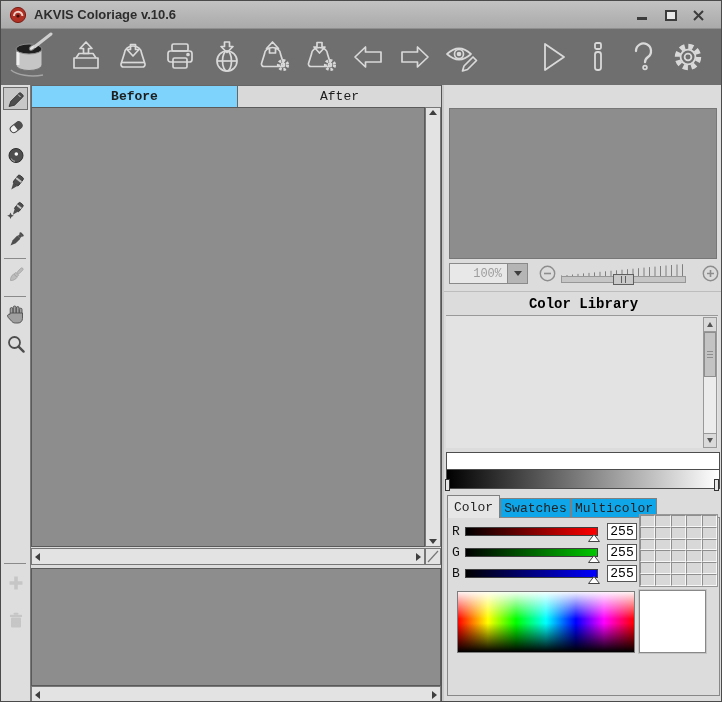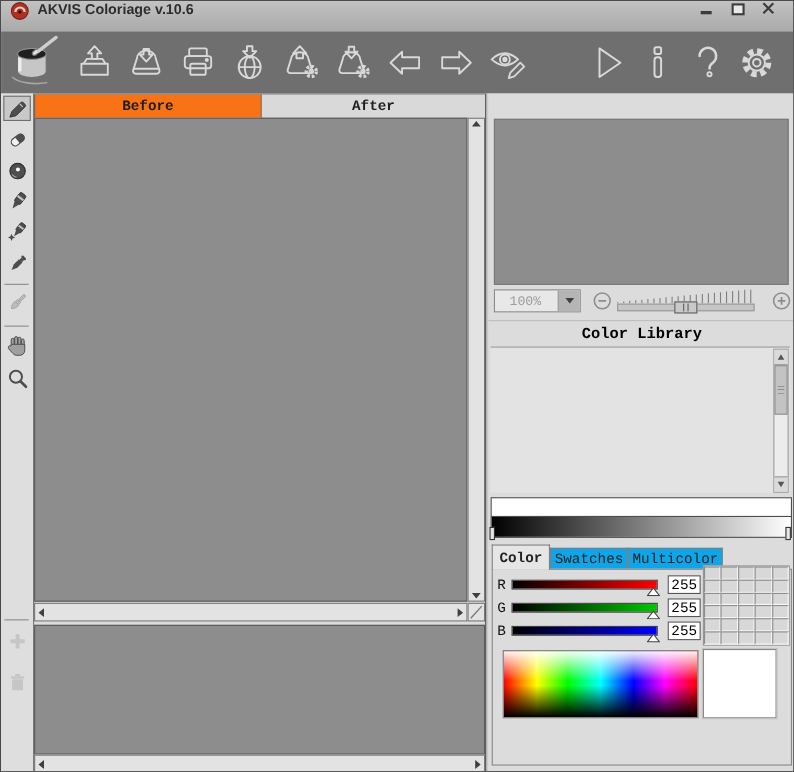--- a/index.html
+++ b/index.html
@@ -1,20 +1,20 @@
 <!DOCTYPE html>
 <html style="--toolbar_bg: #6f6f6f; --panel_bg: #dcdcdc; --canvas_bg: #8d8d8d; --slider_r: #ff0000; --slider_g: #00c800; --slider_b: #0000ff; --grad_left: #000000; --grad_right: #ffffff; --current_color: #ffffff;"><head>
 <meta charset="utf-8">
 <style>
   html,body{margin:0;padding:0;background:#9a9a9a;}
   .app{position:relative;width:722px;height:702px;background:var(--panel_bg,#dcdcdc);
        font-family:"Liberation Sans",sans-serif;border:1px solid #4a4a4a;box-sizing:border-box;overflow:hidden;}
   
   .titlebar{position:absolute;left:0;top:0;width:100%;height:28px;
-            background:linear-gradient(#c2c2c2,#aaaaaa);display:flex;align-items:flex-start;
+            background:linear-gradient(#c2c2c2,#aaaaaa);display:flex;align-items:center;
             gap:7px;padding:0 8px;box-sizing:border-box;border-bottom:1px solid #8f8f8f;}
   .title{font-weight:bold;font-size:13px;color:#2d2d2d;}
   .win-controls{margin-left:auto;display:flex;gap:15px;align-items:center;padding-right:8px;}
   .wc{width:13px;height:13px;position:relative;}
   .wc-min::after{content:"";position:absolute;left:1px;bottom:1px;width:10px;height:3px;background:#3c3c3c;}
   .wc-max::after{content:"";position:absolute;left:1px;top:2px;width:8px;height:7px;border:2px solid #3c3c3c;background:#e9e9e9;}
   
   .toolbar{position:absolute;top:28px;left:0;width:100%;height:56px;background:var(--toolbar_bg,#6f6f6f);
            display:flex;align-items:center;box-sizing:border-box;}
   .tb-left{display:flex;align-items:center;gap:9px;padding-left:3px;}
@@ -26,22 +26,22 @@
   .sidebar{position:absolute;left:0;top:84px;width:30px;height:618px;background:#dedede;
            border-right:1px solid #7a7a7a;box-sizing:border-box;}
   .tool{position:absolute;left:2px;width:25px;height:24px;display:flex;align-items:center;justify-content:center;}
   .tool.selected{background:#c8c8c8;border:1px solid #6e6e6e;box-sizing:border-box;height:23px;}
   .sep{position:absolute;left:3px;width:22px;height:1px;background:#8a8a8a;}
   
   .main{position:absolute;left:30px;top:84px;width:410px;height:618px;}
   .doctabs{position:absolute;left:0;top:0;width:100%;height:22px;display:flex;box-sizing:border-box;
            border-top:1px solid #666;background:#d2d2d2;}
   .dtab{display:flex;align-items:center;justify-content:center;font-family:"Liberation Mono",monospace;
-        font-size:13px;color:#1e1e1e;background:#d9d9d9;border-right:1px solid #666;box-sizing:border-box;font-weight:bold;}
-  .dtab.active{background:#f97316;font-weight:bold;border-left:1px solid #666;}
+        font-size:13px;color:#1e1e1e;background:#d9d9d9;border-right:1px solid #666;box-sizing:border-box;}
+  .dtab.active{background:#7dd3fc;font-weight:bold;border-left:1px solid #666;}
   .dtab.before{width:207px;}
   .dtab.after{flex:1;border-right:none;}
   .canvas{position:absolute;left:0;top:22px;width:394px;height:440px;background:var(--canvas_bg,#8d8d8d);
           border:1px solid #5a5a5a;box-sizing:border-box;}
   .vscroll{position:absolute;left:394px;top:22px;width:16px;height:440px;background:#e3e3e3;
            border:1px solid #777;box-sizing:border-box;display:flex;flex-direction:column;justify-content:space-between;align-items:center;padding:2px 0;}
   .hscroll{position:absolute;background:#e3e3e3;border:1px solid #777;box-sizing:border-box;
            display:flex;justify-content:space-between;align-items:center;padding:0 3px;}
   .hs1{left:0;top:463px;width:394px;height:17px;}
   .corner{position:absolute;left:394px;top:463px;width:16px;height:17px;background:#e3e3e3;border:1px solid #777;box-sizing:border-box;}
@@ -59,21 +59,21 @@
   .rightpanel{position:absolute;left:443px;top:84px;width:279px;height:618px;background:var(--panel_bg,#dcdcdc);}
   .nav-header{position:absolute;top:0;left:0;right:0;height:22px;background:#cbcbcb;border-bottom:1px solid #a3a3a3;
               display:flex;align-items:center;padding:0 8px;box-sizing:border-box;
               font-family:"Liberation Mono",monospace;font-weight:bold;font-size:13px;color:#111;}
   .nav-collapse{margin-left:auto;display:flex;}
   .nav-preview{position:absolute;left:5px;top:23px;width:268px;height:151px;background:var(--canvas_bg,#8d8d8d);
                border:1px solid #777;box-sizing:border-box;}
   .zoom-row{position:absolute;left:0;top:177px;width:100%;height:26px;}
   .zoom-combo{position:absolute;left:5px;top:1px;width:79px;height:21px;display:flex;border:1px solid #8a8a8a;box-sizing:border-box;background:#e8e8e8;}
   .zoom-value{flex:1;color:#9d9d9d;font-family:"Liberation Mono",monospace;font-size:12px;
-              display:flex;align-items:center;justify-content:flex-end;padding-right:15px;border-right:1px solid #8a8a8a;}
+              display:flex;align-items:center;justify-content:flex-end;padding-right:5px;border-right:1px solid #8a8a8a;}
   .zoom-drop{width:19px;background:#b5b5b5;display:flex;align-items:center;justify-content:center;}
   .zbtn{position:absolute;top:3px;width:17px;height:17px;}
   .zoom-slider{position:absolute;left:117px;top:1px;width:125px;height:22px;}
   .ztrack{position:absolute;left:0;top:13px;width:125px;height:7px;background:#c6c6c6;
           border:1px solid #979797;box-sizing:border-box;}
   .zhandle{position:absolute;left:52px;top:11px;width:21px;height:11px;background:#c9c9c9;border:1px solid #5f5f5f;box-sizing:border-box;}
   .zhandle::before,.zhandle::after{content:"";position:absolute;top:1px;bottom:1px;width:1px;background:#5f5f5f;}
   .zhandle::before{left:7px;} .zhandle::after{left:11px;}
   .section-sep{position:absolute;top:206px;left:0;right:0;height:1px;background:#bdbdbd;}
   .lib-title{position:absolute;top:211px;left:0;right:0;text-align:center;
@@ -90,21 +90,21 @@
   .ltri.up{border-top:none;border-bottom:5px solid #555;}
   .ltri.down{border-bottom:none;border-top:5px solid #555;}
   .strip-white{position:absolute;left:2px;top:367px;width:274px;height:18px;background:#ffffff;border:1px solid #4d4d4d;box-sizing:border-box;}
   .strip-grad{position:absolute;left:2px;top:385px;width:274px;height:19px;border:1px solid #4d4d4d;border-top:none;box-sizing:border-box;
               background:linear-gradient(to right,var(--grad_left,#000),var(--grad_right,#fff));}
   .grad-handle{position:absolute;top:394px;width:5px;height:12px;background:#e6e6e6;border:1px solid #333;box-sizing:border-box;z-index:3;}
   .gh-l{left:1px;} .gh-r{left:270px;}
   .color-tabs{position:absolute;left:3px;top:410px;height:23px;display:flex;align-items:flex-end;}
   .ctab{font-family:"Liberation Mono",monospace;font-size:13px;color:#222;height:20px;display:flex;align-items:center;
         justify-content:center;background:#0ea5e9;border:1px solid #808080;border-bottom:none;box-sizing:border-box;}
-  .ctab.active{background:#e6e6e6;font-weight:bold;height:23px;z-index:2;}
+  .ctab.active{background:#e6e6e6;font-weight:normal;height:23px;z-index:2;}
   .ct-color{width:53px;} .ct-swatches{width:71px;} .ct-multi{width:86px;margin-top:24px;}
   .tab-frame{position:absolute;left:3px;top:432px;width:273px;height:179px;border:1px solid #888;background:var(--panel_bg,#dcdcdc);box-sizing:border-box;}
   .rgb-row{position:absolute;left:8px;width:200px;height:18px;display:flex;align-items:center;z-index:2;}
   .row-r{top:437px;} .row-g{top:458px;} .row-b{top:479px;}
   .rgb-label{width:13px;font-family:"Liberation Mono",monospace;font-size:13px;color:#111;}
   .rgb-track{position:relative;width:133px;height:9px;border:1px solid #3f3f3f;box-sizing:border-box;}
   .tr-r{background:linear-gradient(to right,#000,var(--slider_r,#f00));}
   .tr-g{background:linear-gradient(to right,#000,var(--slider_g,#0c0));}
   .tr-b{background:linear-gradient(to right,#000,var(--slider_b,#00f));}
   .rgb-handle{position:absolute;right:-3px;bottom:-7px;}

